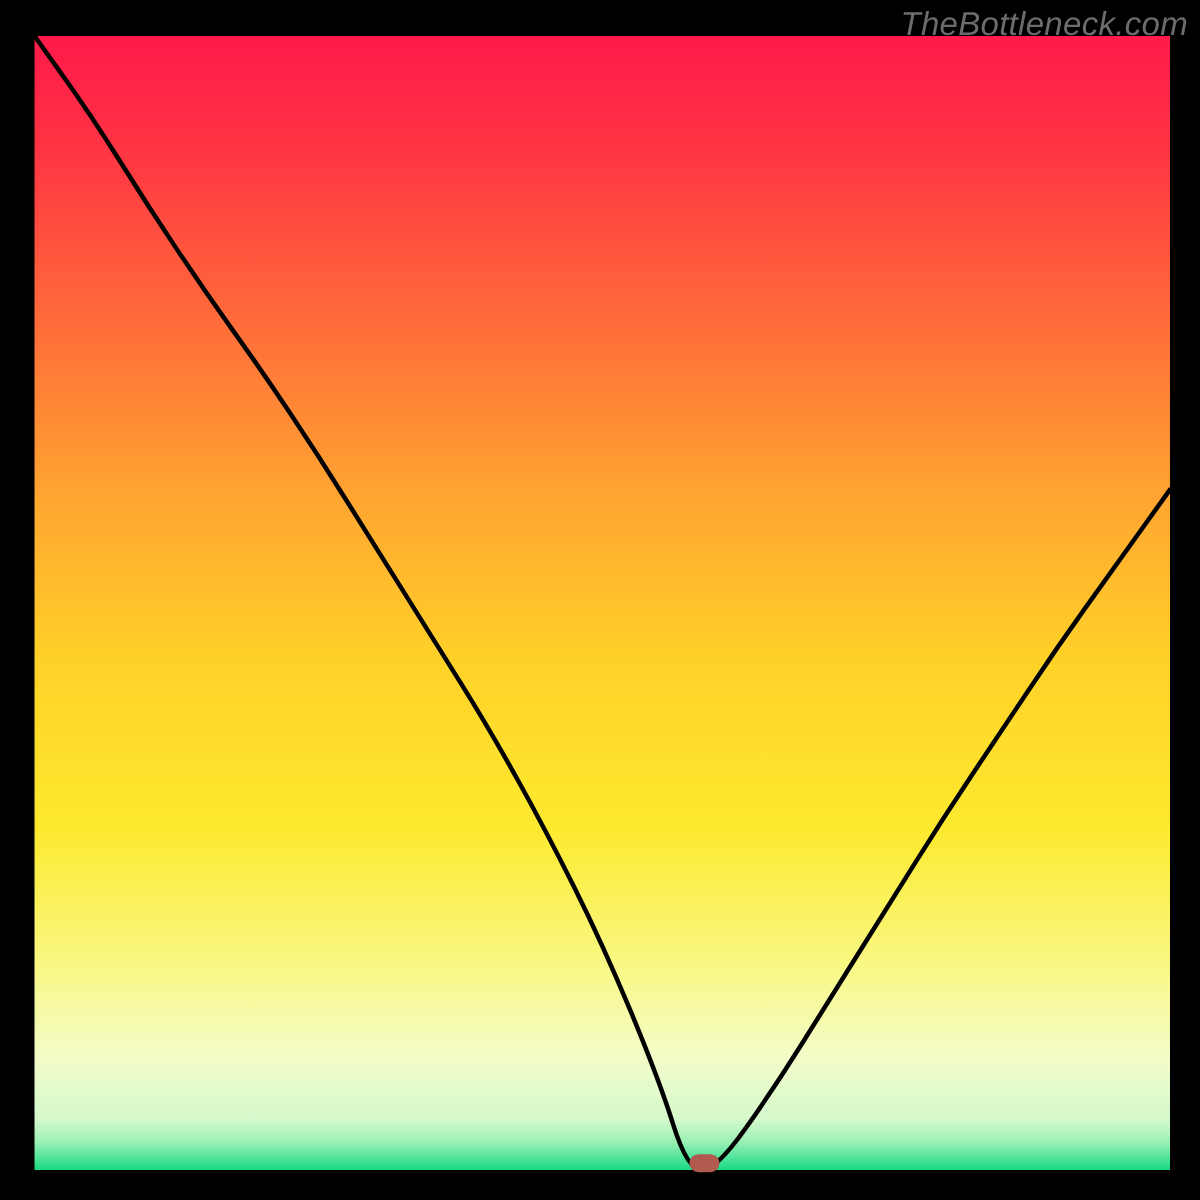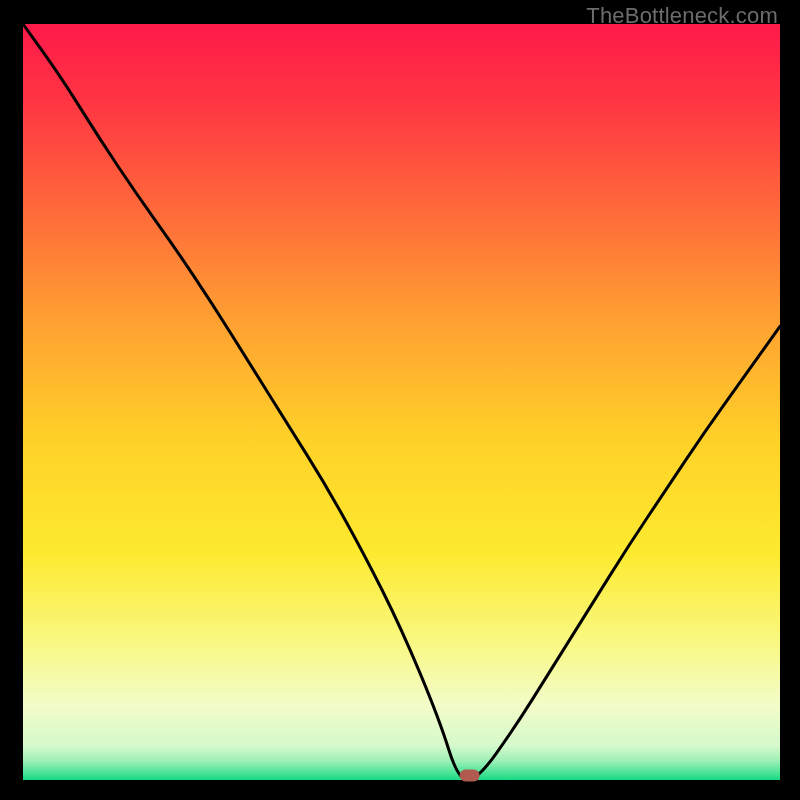--- a/index.html
+++ b/index.html
@@ -14,26 +14,27 @@
     position: relative;
     width: 800px;
     height: 800px;
   }
   svg {
     display: block;
   }
   .watermark {
     position: absolute;
     top: 3px;
-    right: 22px;
+    right: 8px;
     font-family: Arial, Helvetica, sans-serif;
     font-size: 22px;
     font-weight: 500;
     color: #6c6c6c;
     letter-spacing: 0.2px;
+    font-style: italic;
   }
 </style>
 </head>
 <body>
 
 <div class="chart-container">
   <svg id="chart-svg" width="800" height="800" viewBox="0 0 800 800">
     <defs>
       <linearGradient id="bg-grad" x1="0" y1="0" x2="0" y2="1">
           <stop offset="0%" stop-color="#ff1a4a"></stop>

